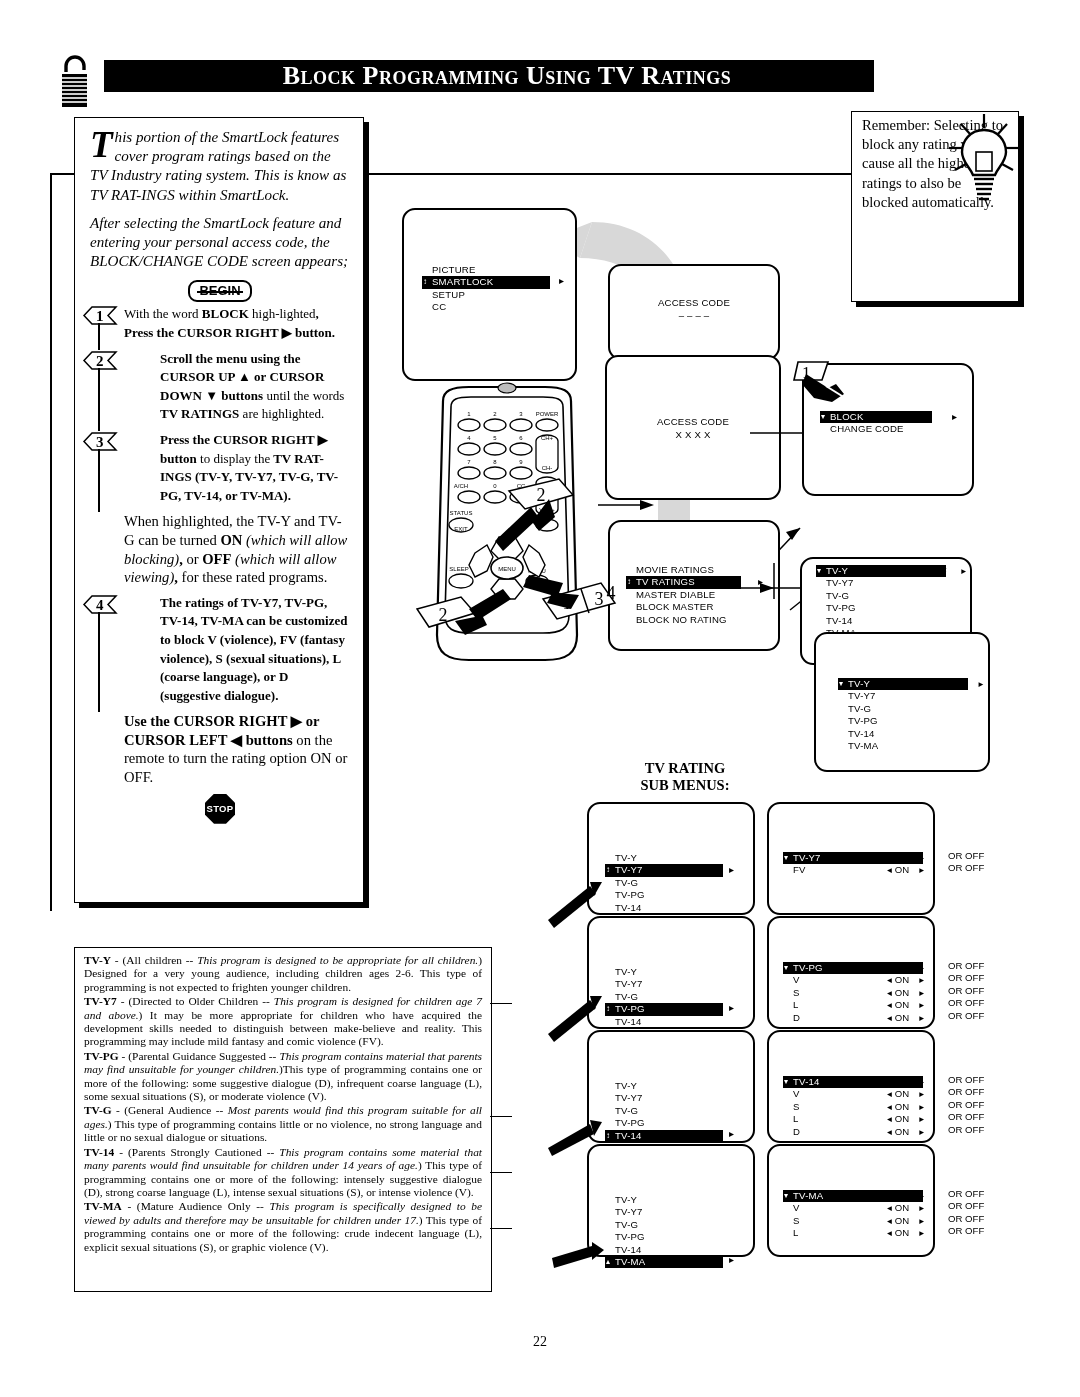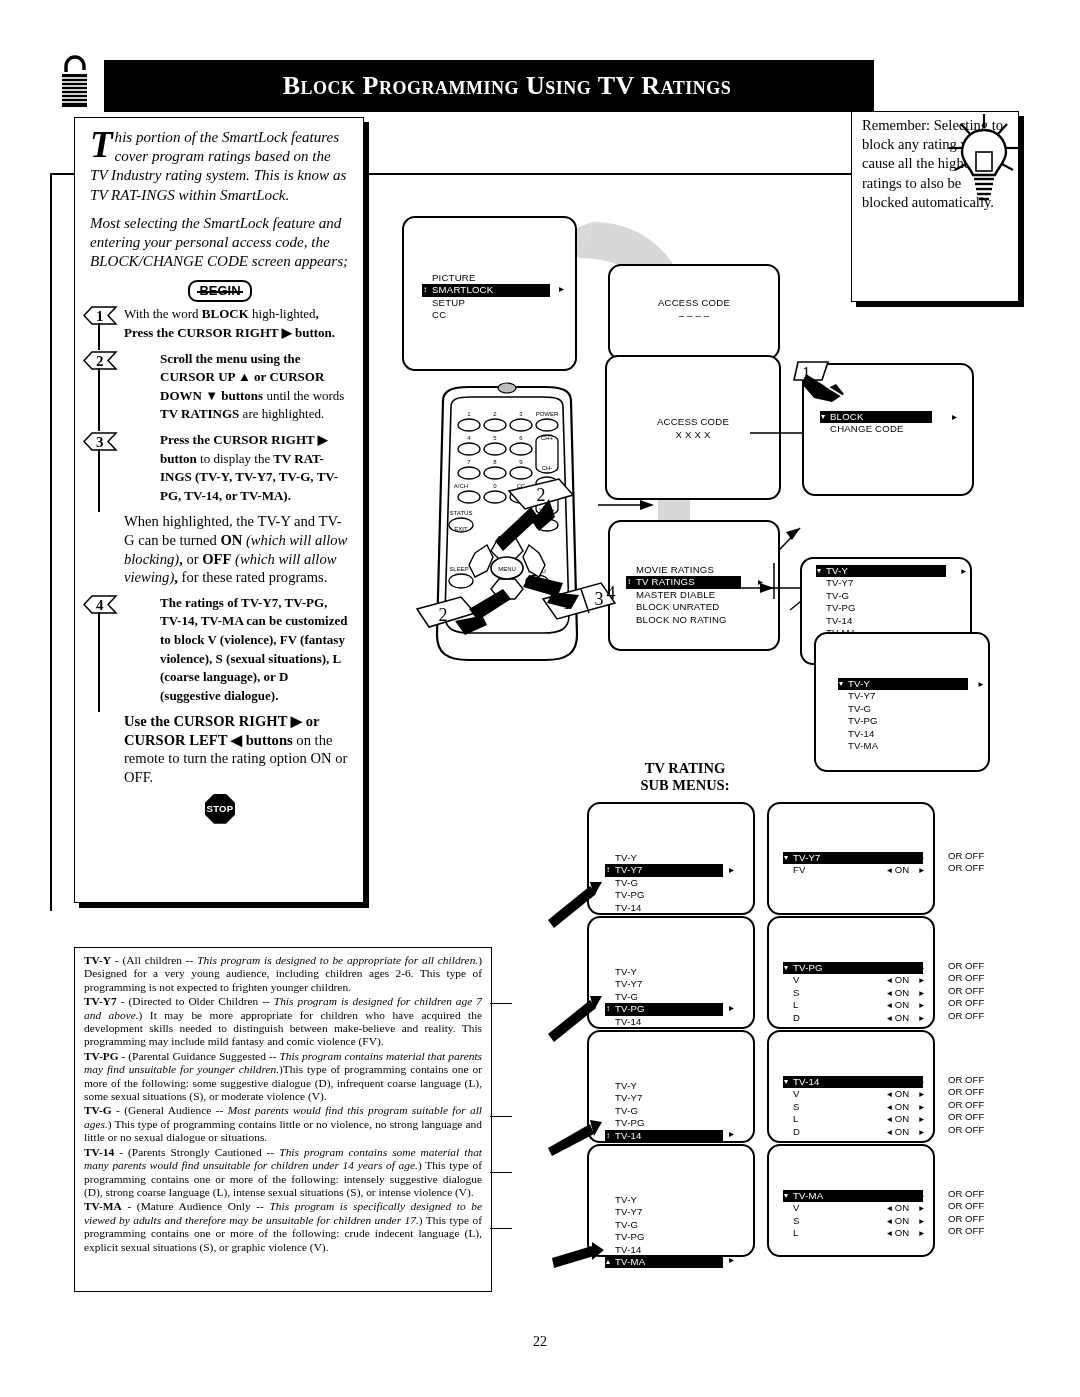--- a/index.html
+++ b/index.html
@@ -7,21 +7,21 @@
   body {
     width:1080px; height:1397px; background:#fff;
     font-family:"Liberation Serif", serif; color:#000;
     position:relative; overflow:hidden;
   }
   .page { position:absolute; inset:0; }
 
   
   .lock-icon { position:absolute; left:62px; top:56px; width:36px; height:52px; }
   .title-bar {
-    position:absolute; left:104px; top:60px; width:770px; height:52px;
+    position:absolute; left:104px; top:60px; width:770px; height:32px;
     background:#000; color:#fff;
     display:flex; align-items:center; justify-content:center;padding-left:36px;
   }
   .title-bar .t {
     font-family:"Liberation Serif", serif;
     font-size:26px; font-weight:bold; letter-spacing:.5px;
     font-variant:small-caps;
   }
 
   
@@ -142,21 +142,21 @@
 
   <div class="rule-left"></div>
   <div class="rule-mid"></div>
   <div class="vert-left"></div>
 
   <div class="instr-shadow"></div>
   <div class="instr-box">
 
     <p class="intro"><span class="dropcap">T</span><span>his portion of the SmartLock features cover program ratings based on the TV Industry rating system. This is know as TV RAT-INGS within SmartLock.</span></p>
 
-    <p class="intro">Most selecting the SmartLock feature and entering your personal access code, the BLOCK/CHANGE CODE screen appears;</p>
+    <p class="intro">After selecting the SmartLock feature and entering your personal access code, the BLOCK/CHANGE CODE screen appears;</p>
 
     <div class="begin-wrap">
       <span class="begin"><span>BEGIN</span></span>
     </div>
 
     <div class="step">
       <div class="num">
         <svg width="40" height="21" viewBox="0 0 40 21">
           <path d="M2 10.5 L10 2 L34 2 L26 10.5 L34 19 L10 19 Z" fill="none" stroke="#000" stroke-width="1.5"></path>
           <text class="d" x="14" y="16">1</text>
@@ -233,21 +233,21 @@
         <line x1="34" y1="87" x2="44" y2="87"></line>
       </g>
     </svg>
   </div>
 
   <svg style="position:absolute;left:540px;top:210px;" width="200" height="380">
     <path d="M52 12 C110 12 150 55 150 115 L150 370 L118 370 L118 120 C118 72 86 48 40 48 Z" fill="#d8d8d8"></path>
     <path d="M52 12 L40 48 L6 30 Z" fill="#d8d8d8"></path>
   </svg>
 
-  <div class="tv" style="left:402px; top:216px; width:175px; height:155px;">
+  <div class="tv" style="left:402px; top:208px; width:175px; height:173px;">
     <div class="rows" style="left:18px; top:54px; width:128px;">
       <div class="row"><span>PICTURE</span></div>
       <div class="row hl">
         <span class="mk">↕</span>
         <span>SMARTLOCK</span>
       </div>
       <div class="row"><span>SETUP</span></div>
       <div class="row"><span>CC</span></div>
     </div>
     <div class="arrowR" style="left:155px; top:65px;">▸</div>
@@ -295,21 +295,21 @@
   </svg>
 
   <div class="tv" style="left:608px; top:520px; width:172px; height:131px;">
     <div class="rows" style="left:16px; top:42px; width:115px;">
       <div class="row"><span>MOVIE RATINGS</span></div>
       <div class="row hl">
         <span class="mk">↕</span>
         <span>TV RATINGS</span>
       </div>
       <div class="row"><span>MASTER DIABLE</span></div>
-      <div class="row"><span>BLOCK UNRATED</span></div>
+      <div class="row"><span>BLOCK MASTER</span></div>
       <div class="row"><span>BLOCK NO RATING</span></div>
     </div>
     <div class="arrowR" style="left:148px; top:54px;">▸</div>
   </div>
 
   <svg style="position:absolute;left:770px;top:555px;" width="60" height="70">
     <line x1="0" y1="33" x2="34" y2="33" stroke="#000" stroke-width="1.5"></line>
     <line x1="-30" y1="33" x2="0" y2="33" stroke="#000" stroke-width="1.5"></line>
     <line x1="-22" y1="10" x2="-22" y2="56" stroke="#000" stroke-width="0"></line>
     <line x1="4" y1="8" x2="4" y2="44" stroke="#000" stroke-width="1.5"></line>

